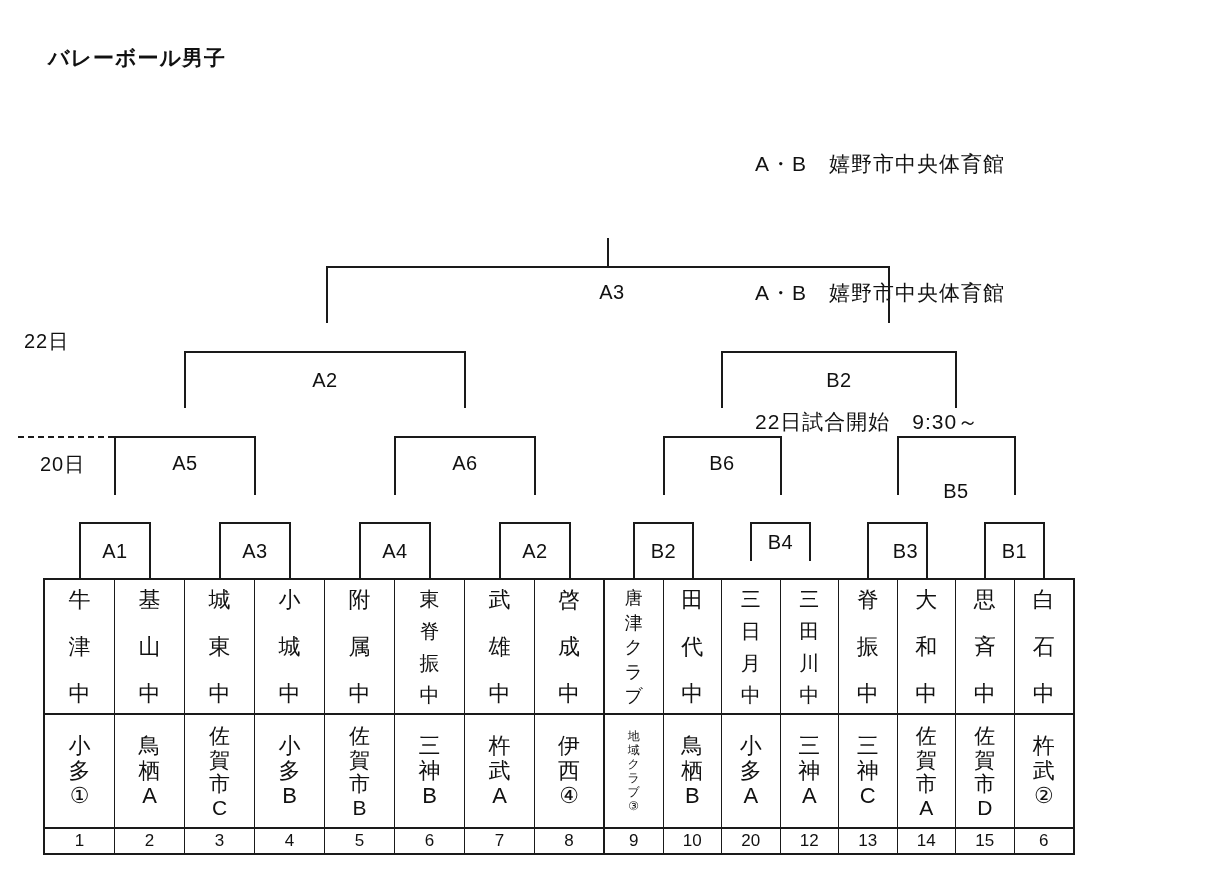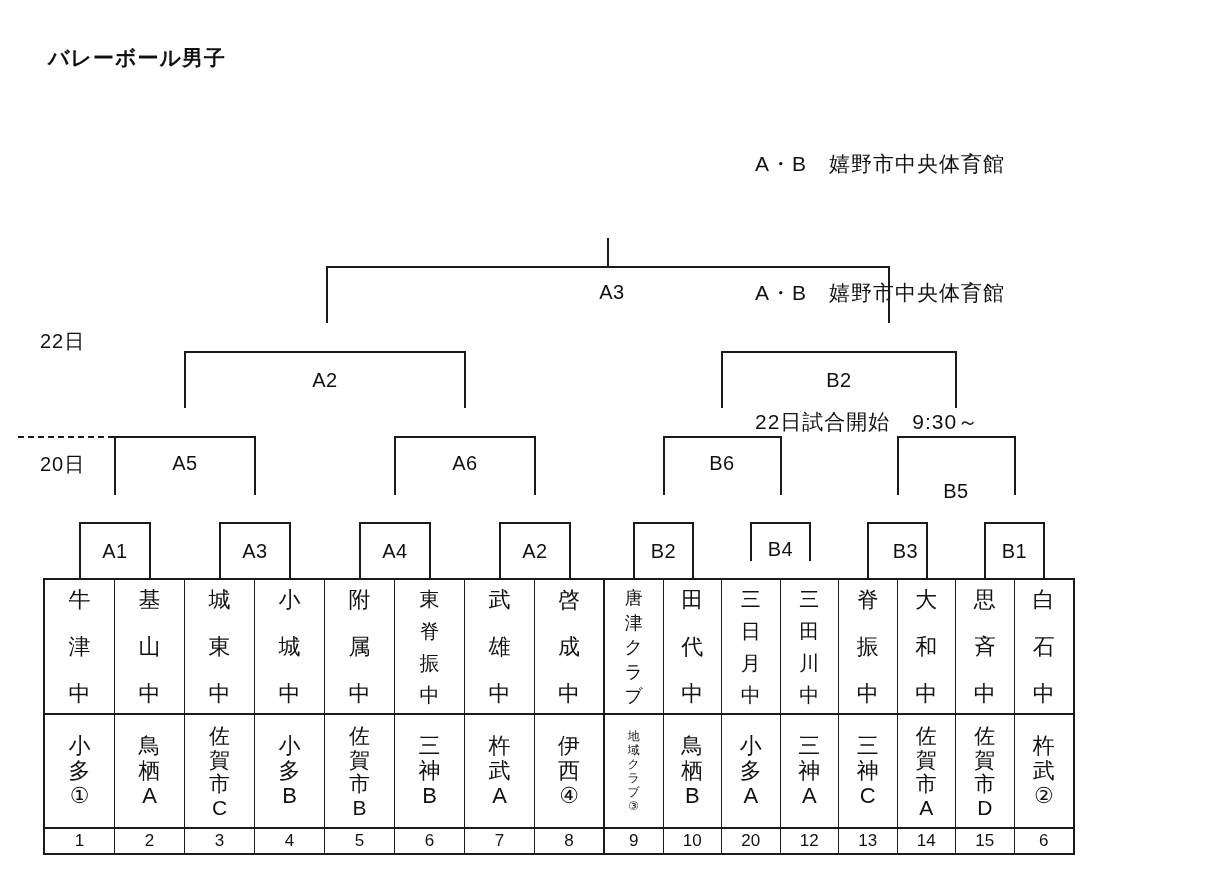--- a/index.html
+++ b/index.html
@@ -10,21 +10,21 @@
     color:#111111;
   }
   #canvas { position:relative; width:1206px; height:876px; background:#ffffff; overflow:hidden; }
   .abs { position:absolute; }
 
   .title { left:48px; top:16px; font-size:21px; font-weight:600; letter-spacing:1px; white-space:pre;margin-top:28px; }
 
   .info { left:755px; top:56px; font-size:21px; line-height:43px; letter-spacing:1px; font-weight:500; white-space:pre; }
 
   .datelbl { font-size:20px; font-weight:500; letter-spacing:1px; white-space:pre; }
-  #date22 { left:40px; top:328px;text-align:center; }
+  #date22 { left:24px; top:328px;text-align:center; }
   #date20 { left:40px; top:451px; }
 
   .dashed { left:18px; top:436px; width:96px; height:0; border-top:2px dashed #1a1a1a; }
 
   .nshape { border:2px solid #1a1a1a; border-bottom:none; background:transparent; }
   .vline  { width:2px; background:#1a1a1a; }
   .mlabel { font-size:20px; text-align:center; letter-spacing:0.5px; }
 
   .r1box {
     border:2px solid #1a1a1a; border-bottom:none;
@@ -94,21 +94,21 @@
       </div>
       <div class="abs r1box" style="left: 359px; top: 522px; width: 72px; height: 56px;">
         <span>A4</span>
       </div>
       <div class="abs r1box" style="left: 499px; top: 522px; width: 72px; height: 56px;">
         <span>A2</span>
       </div>
       <div class="abs r1box" style="left: 633.25px; top: 522px; width: 60.5px; height: 56px;">
         <span>B2</span>
       </div>
-      <div class="abs r1box" style="left: 750.25px; top: 522px; width: 60.5px; height: 39px; align-items: flex-end;">
+      <div class="abs r1box" style="left: 750.25px; top: 522px; width: 60.5px; height: 39px;">
         <span>B4</span>
       </div>
       <div class="abs r1box" style="left: 867.25px; top: 522px; width: 60.5px; height: 56px; padding-left: 16px;">
         <span>B3</span>
       </div>
       <div class="abs r1box" style="left: 984.25px; top: 522px; width: 60.5px; height: 56px;">
         <span>B1</span>
       </div>
     </div>
   <div class="abs" id="teams-table">

